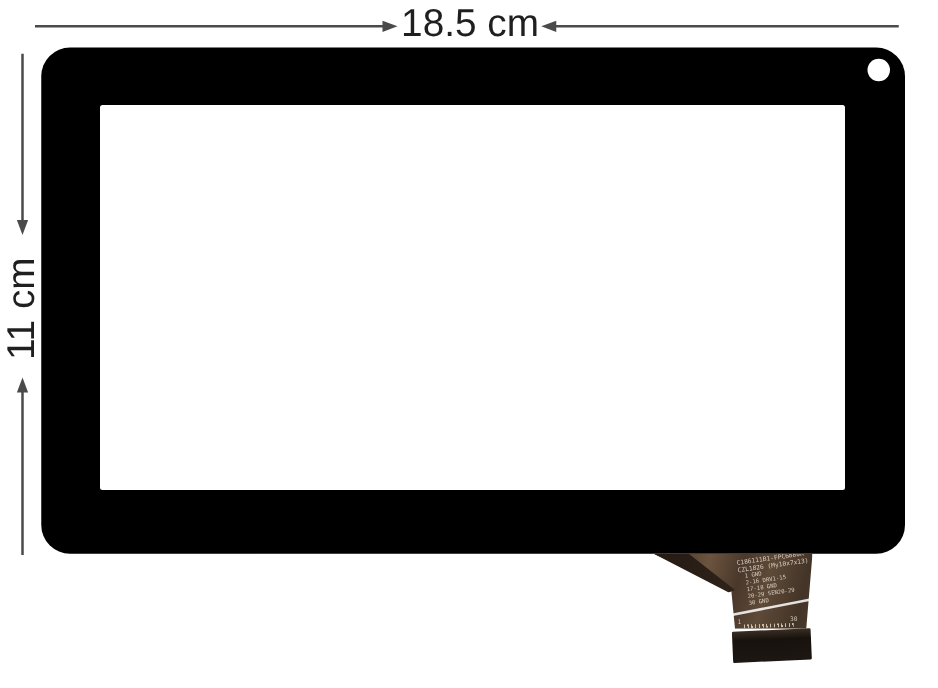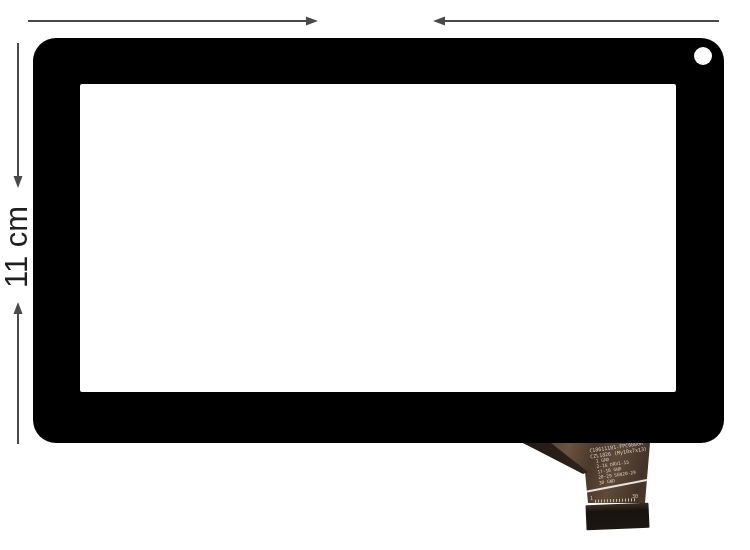--- a/index.html
+++ b/index.html
@@ -86,20 +86,21 @@
     </g>
 
     <g stroke="#4a4a4a" stroke-width="2" fill="#4a4a4a">
       <line x1="18" y1="43" x2="18" y2="177"></line>
       <polygon points="18,188 13.5,176 22.5,176" stroke="none"></polygon>
       <line x1="18" y1="313" x2="18" y2="444"></line>
       <polygon points="18,302 13.5,314 22.5,314" stroke="none"></polygon>
     </g>
   </svg>
 
+  <div class="dim-label dim-label-top">18.5 cm</div>
 
   <div class="dim-label dim-label-left">11 cm</div>
 
   <div class="cable">
     <div class="cable-ribbon"></div>
     <div class="cable-fold"></div>
 
     <div class="cable-print">
       <div class="ln">C186111B1-FPC6880R</div>
       <div class="ln">CZL1826 (My10x7x13)</div>

